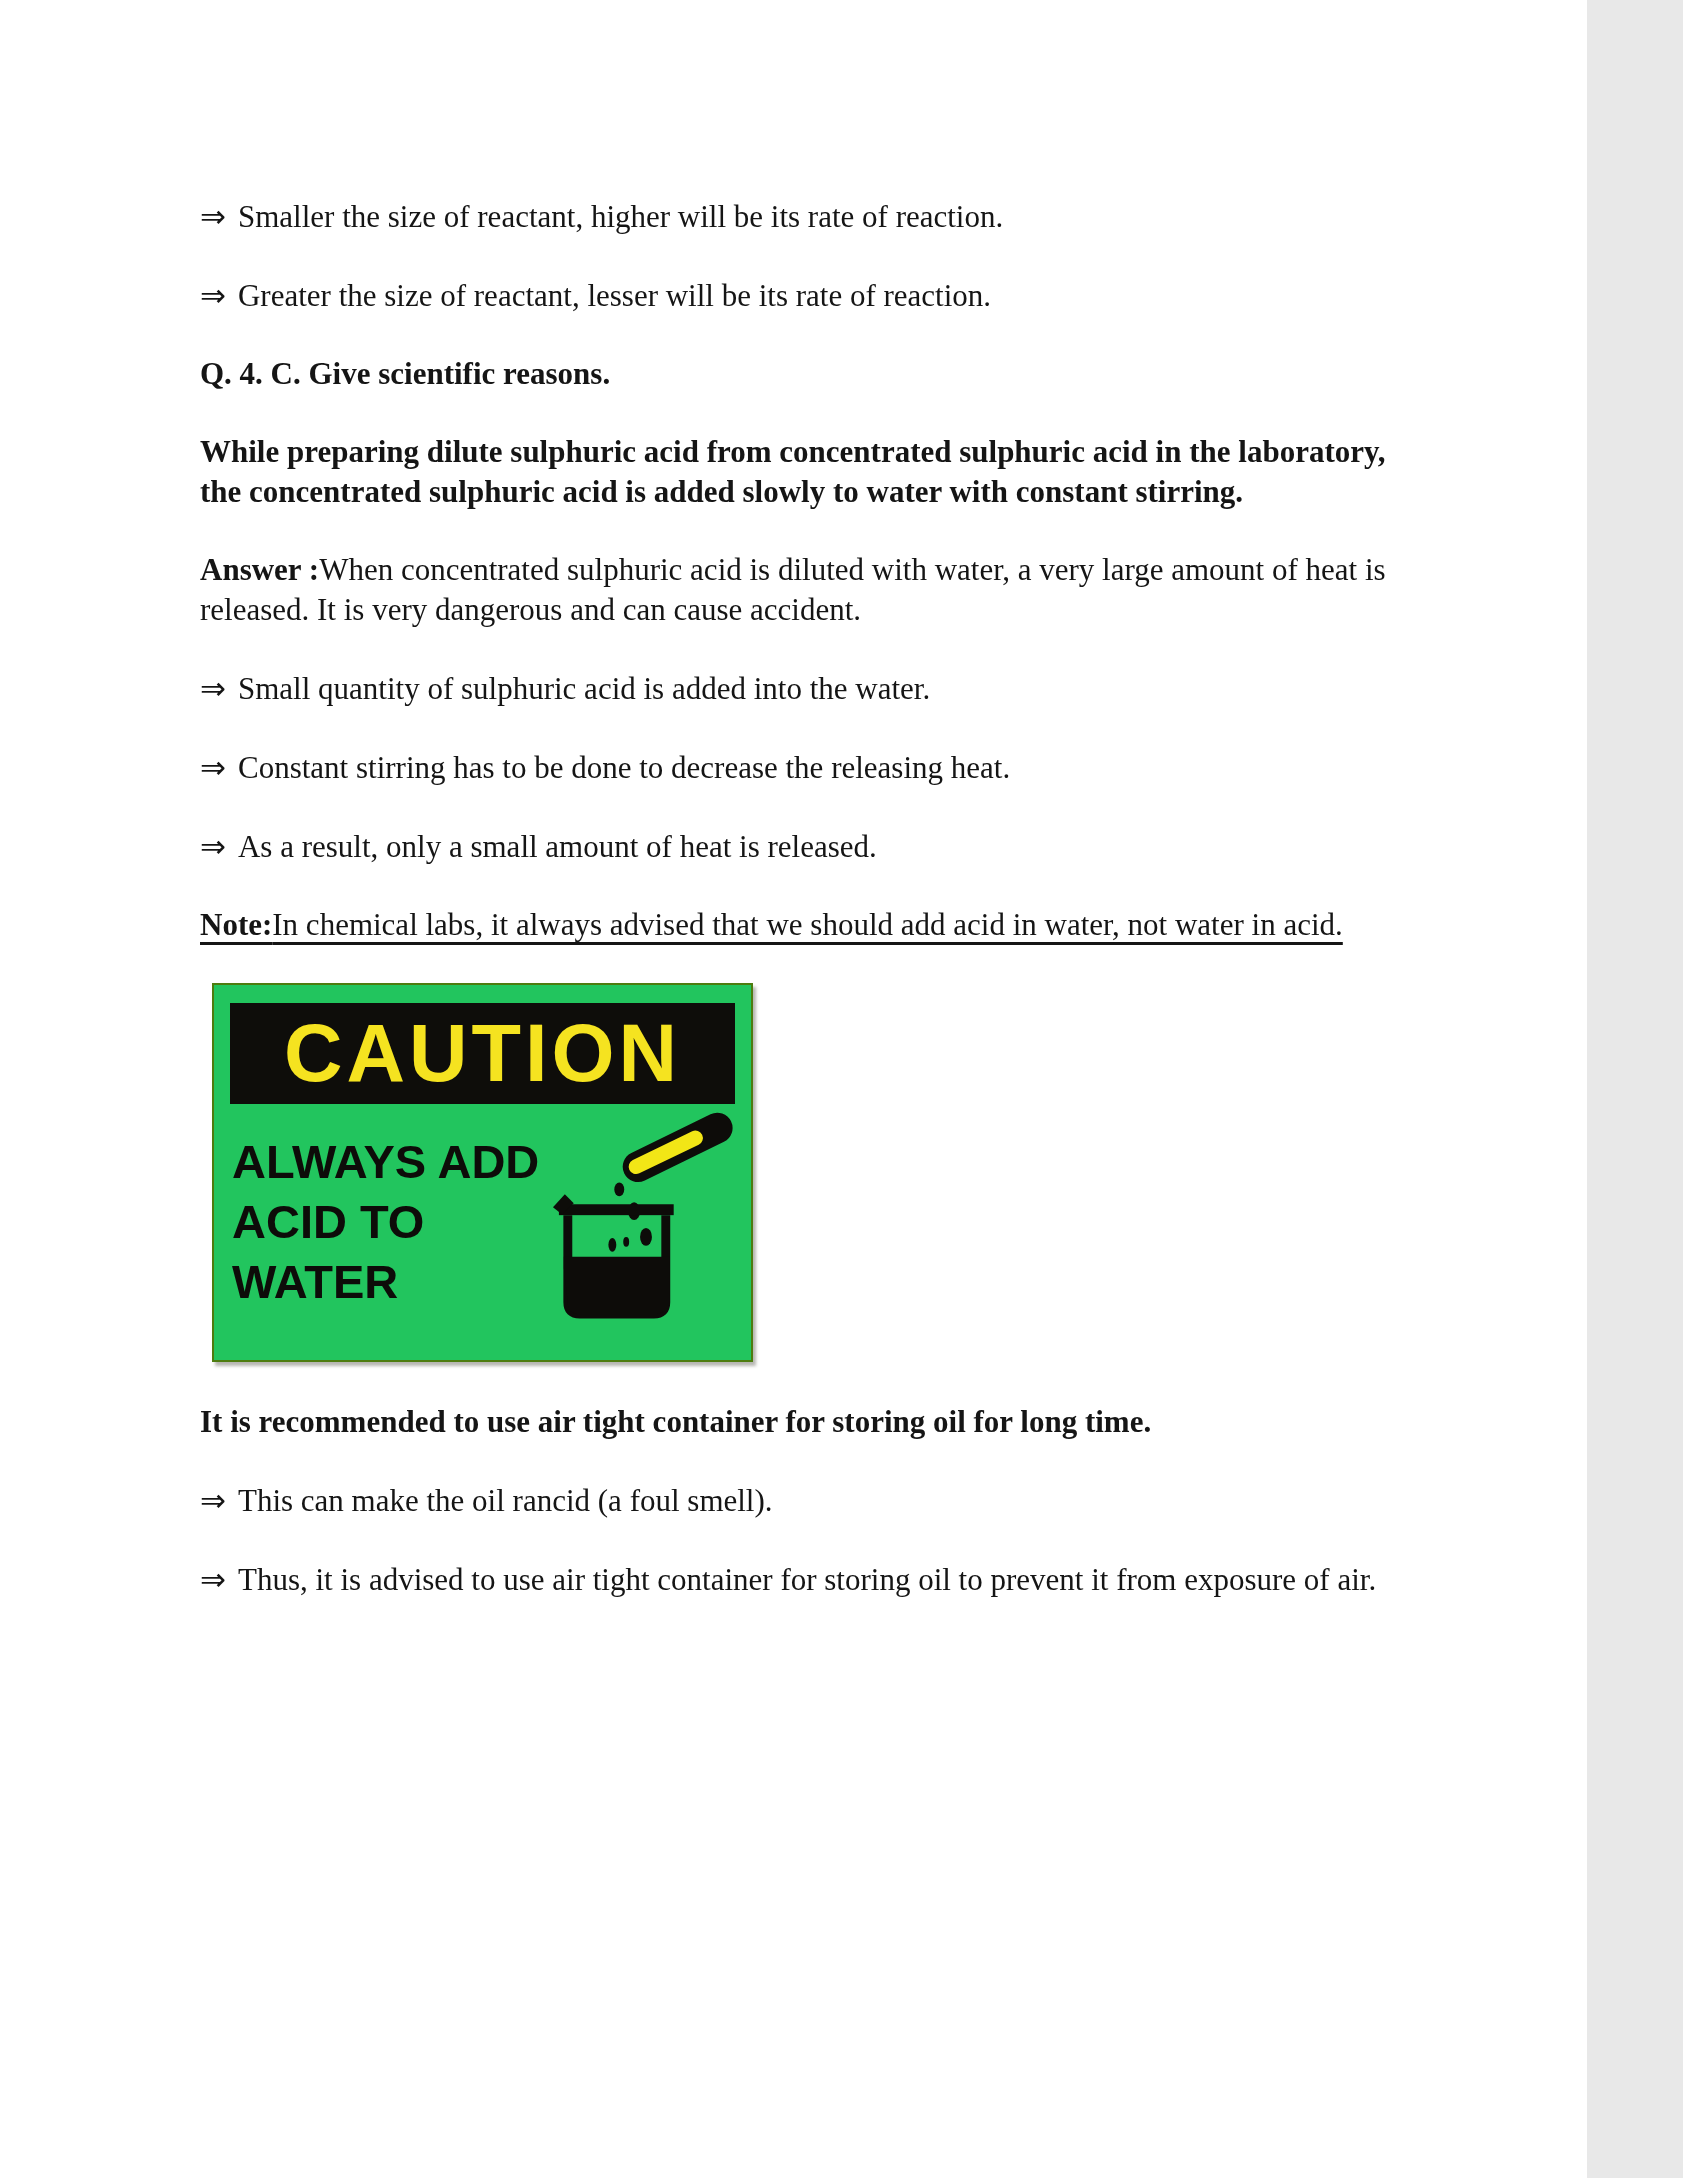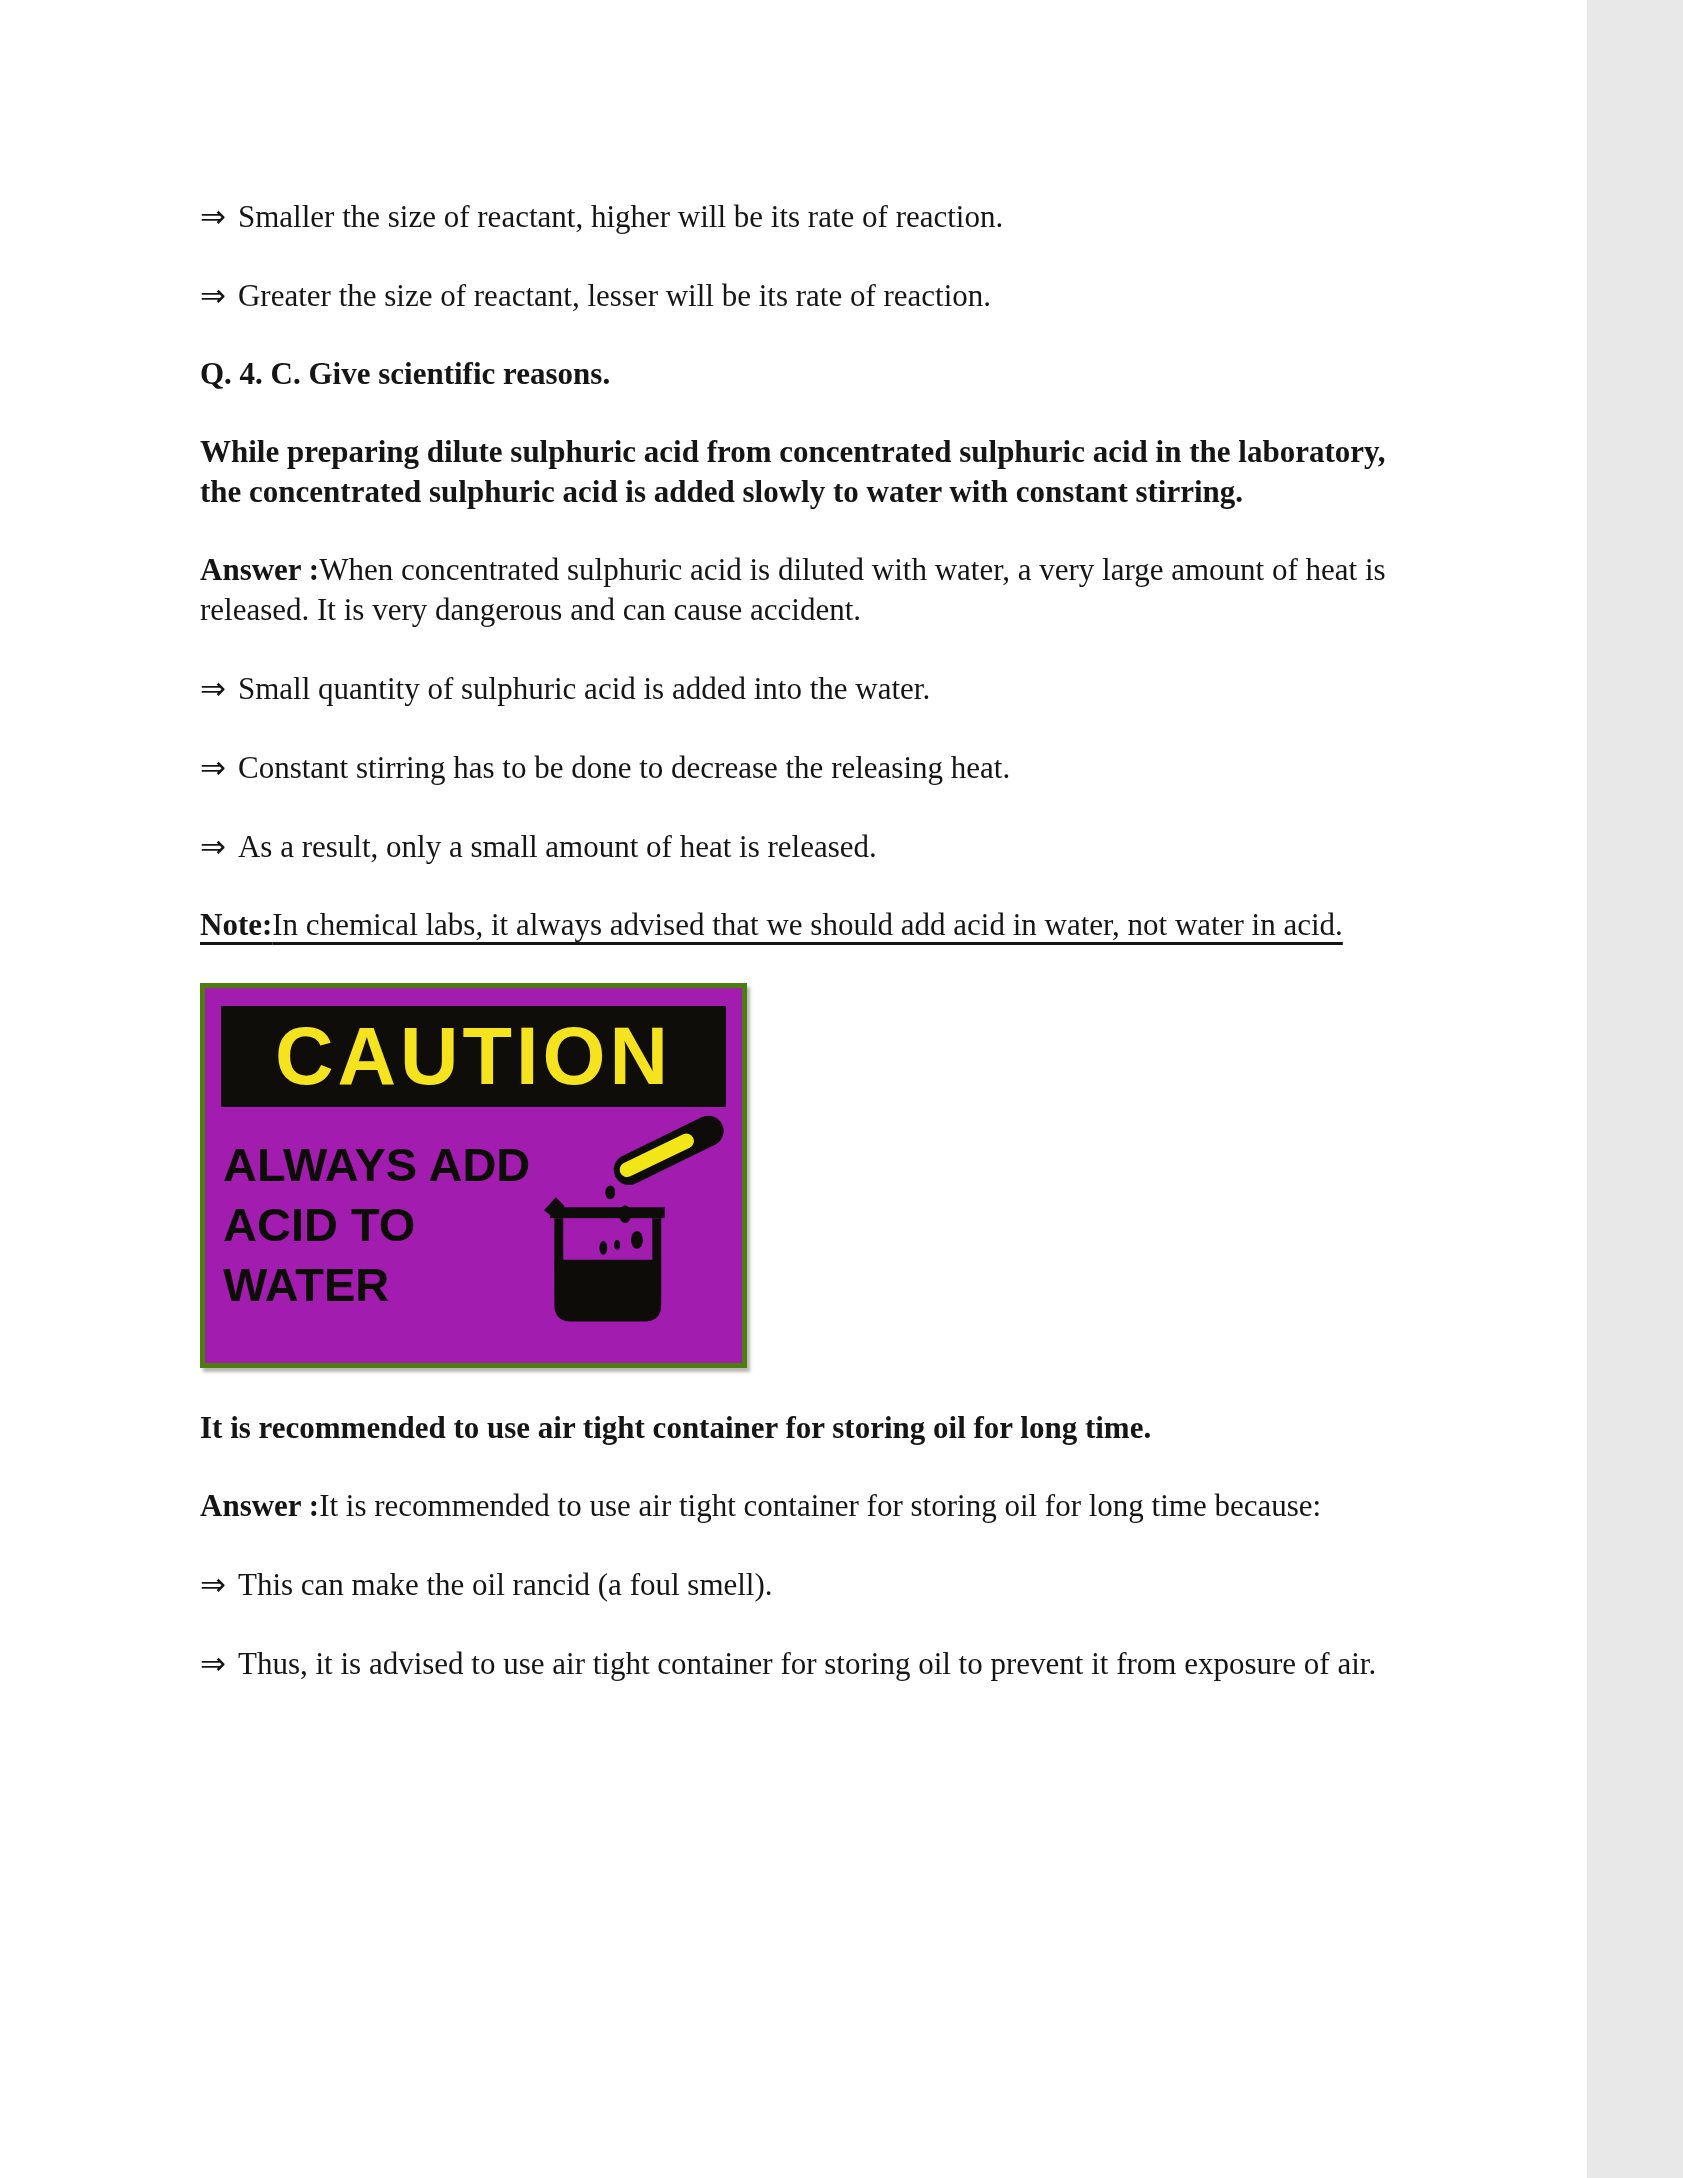--- a/index.html
+++ b/index.html
@@ -32,23 +32,23 @@
   .note {
     text-decoration: underline;
     text-decoration-thickness: 3px;
     text-underline-offset: 7px;
   }
   
   .sign {
     position: relative;
     width: 537px;
     height: 375px;
-    border: 5px solid #4d7c0f;
-    background: #a21caf;
-    margin: 0 0 40px 0;
+    border: 2px solid #4d7c0f;
+    background: #22c55e;
+    margin: 0 0 40px 12px;
     box-shadow: 3px 4px 3px rgba(95,95,85,0.45);
   }
   .band {
     position: absolute;
     left: 16px; right: 16px; top: 18px; height: 101px;
     background: #0e0d0a;
     display: flex; align-items: center; justify-content: center;
   }
   .band-title {
     font-family: "Liberation Sans", sans-serif;
@@ -126,21 +126,20 @@
 
           <ellipse cx="62" cy="136" rx="4" ry="7" fill="#0d0c09"></ellipse>
           <ellipse cx="76" cy="133" rx="3" ry="5" fill="#0d0c09"></ellipse>
         </svg>
       </div>
     </div>
 
 
     <p class="b">It is recommended to use air tight container for storing oil for long time.</p>
 
-    <p><span class="label">Answer :</span><span>It is recommended to use air tight container for storing oil for long time because:</span></p>
 
 
     <p><span class="arrow">⇒</span><span>This can make the oil rancid (a foul smell).</span></p>
 
     <p><span class="arrow">⇒</span><span>Thus, it is advised to use air tight container for storing oil to prevent it from exposure of air.</span></p>
 
   </div>
 </div>
 
 

